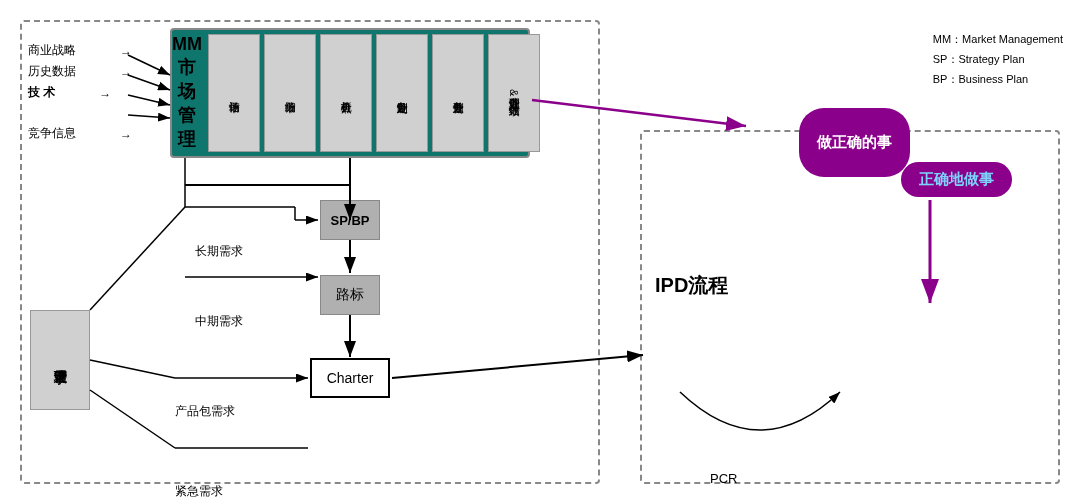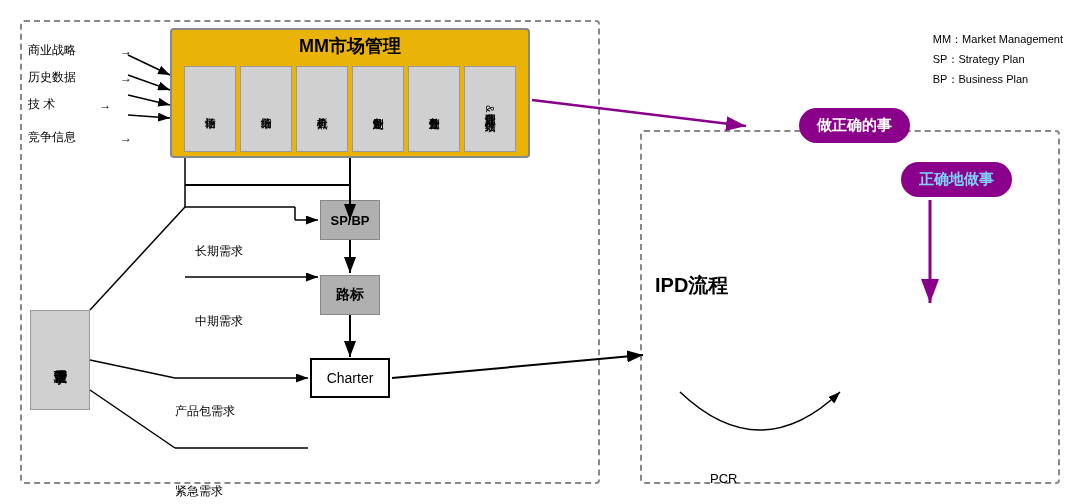--- a/index.html
+++ b/index.html
@@ -45,24 +45,23 @@
 
     
     .mm-title-area {
       position: absolute;
       left: 170px;
       top: 28px;
       width: 360px;
       height: 130px;
       border: 2px solid #888;
       border-radius: 4px;
-      background: #eab308;
-      display: flex;
-      flex-direction: column;
-      align-items: center;
+      background: #0f766e;
+      display: flex;
+      flex-direction: row;
     }
 
     .mm-title {
       font-size: 18px;
       font-weight: bold;
       text-align: center;
       padding: 4px 0;
       color: #000;
     }
 
@@ -153,21 +152,20 @@
       top: 275px;
       width: 60px;
       height: 40px;
       background: #b0b0b0;
       border: 1px solid #888;
       display: flex;
       align-items: center;
       justify-content: center;
       font-size: 14px;
       color: #000;
-      font-weight: bold;
     }
 
     
     .charter-box {
       position: absolute;
       left: 310px;
       top: 358px;
       width: 80px;
       height: 40px;
       background: #fff;
@@ -198,21 +196,21 @@
     }
 
     
     .do-right-btn {
       position: absolute;
       right: 180px;
       top: 115px;
       background: #8b008b;
       color: #fff;
       border-radius: 25px;
-      padding: 8px 18px;
+      padding: 25px 18px;
       font-size: 15px;
       font-weight: bold;
       display: flex;
       align-items: center;
       justify-content: flex-start;
       white-space: nowrap;
     }
 
     
     .do-correctly-btn {
@@ -289,29 +287,29 @@
       <div class="mm-box">整合业务计划</div>
       <div class="mm-box">业务计划管理&amp;评估绩效</div>
     </div>
   </div>
 
   <div class="input-items" style="left:28px; top:42px;">
     <div class="input-item">
       <span>商业战略</span>
       <span style="margin-left:4px;">→</span>
     </div>
-    <div class="input-item" style="margin-top:6px;">
+    <div class="input-item" style="">
       <span>历史数据</span>
       <span style="margin-left:4px;">→</span>
     </div>
-    <div class="input-item" style="margin-top:6px;">
+    <div class="input-item" style="font-weight:bold;">
       <span>技  术</span>
       <span style="margin-left:4px;">→</span>
     </div>
-    <div class="input-item" style="margin-top:12px;">
+    <div class="input-item" style="margin-top:20px;">
       <span>竞争信息</span>
       <span style="margin-left:4px;">→</span>
     </div>
   </div>
 
   <div class="xq-box">需求管理</div>
 
   <div class="spbp-box">SP/BP</div>
 
   <div class="lubiao-box">路标</div>

